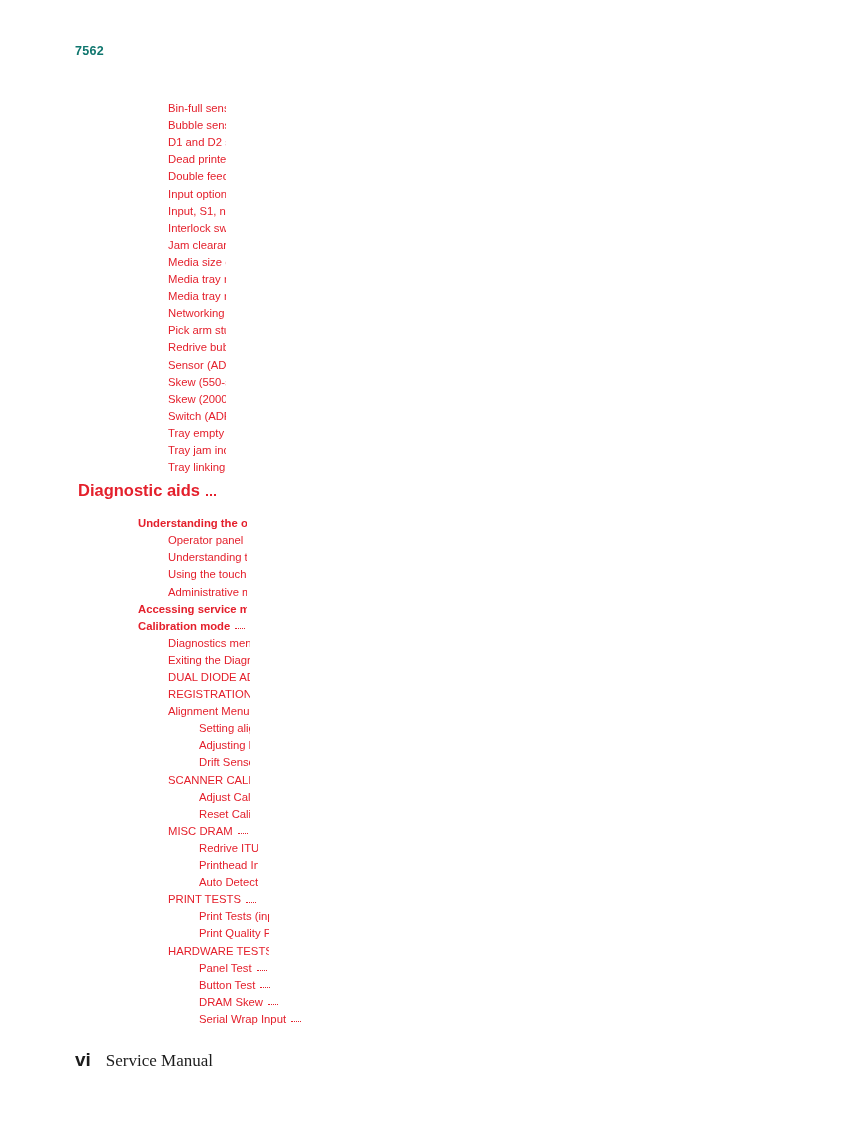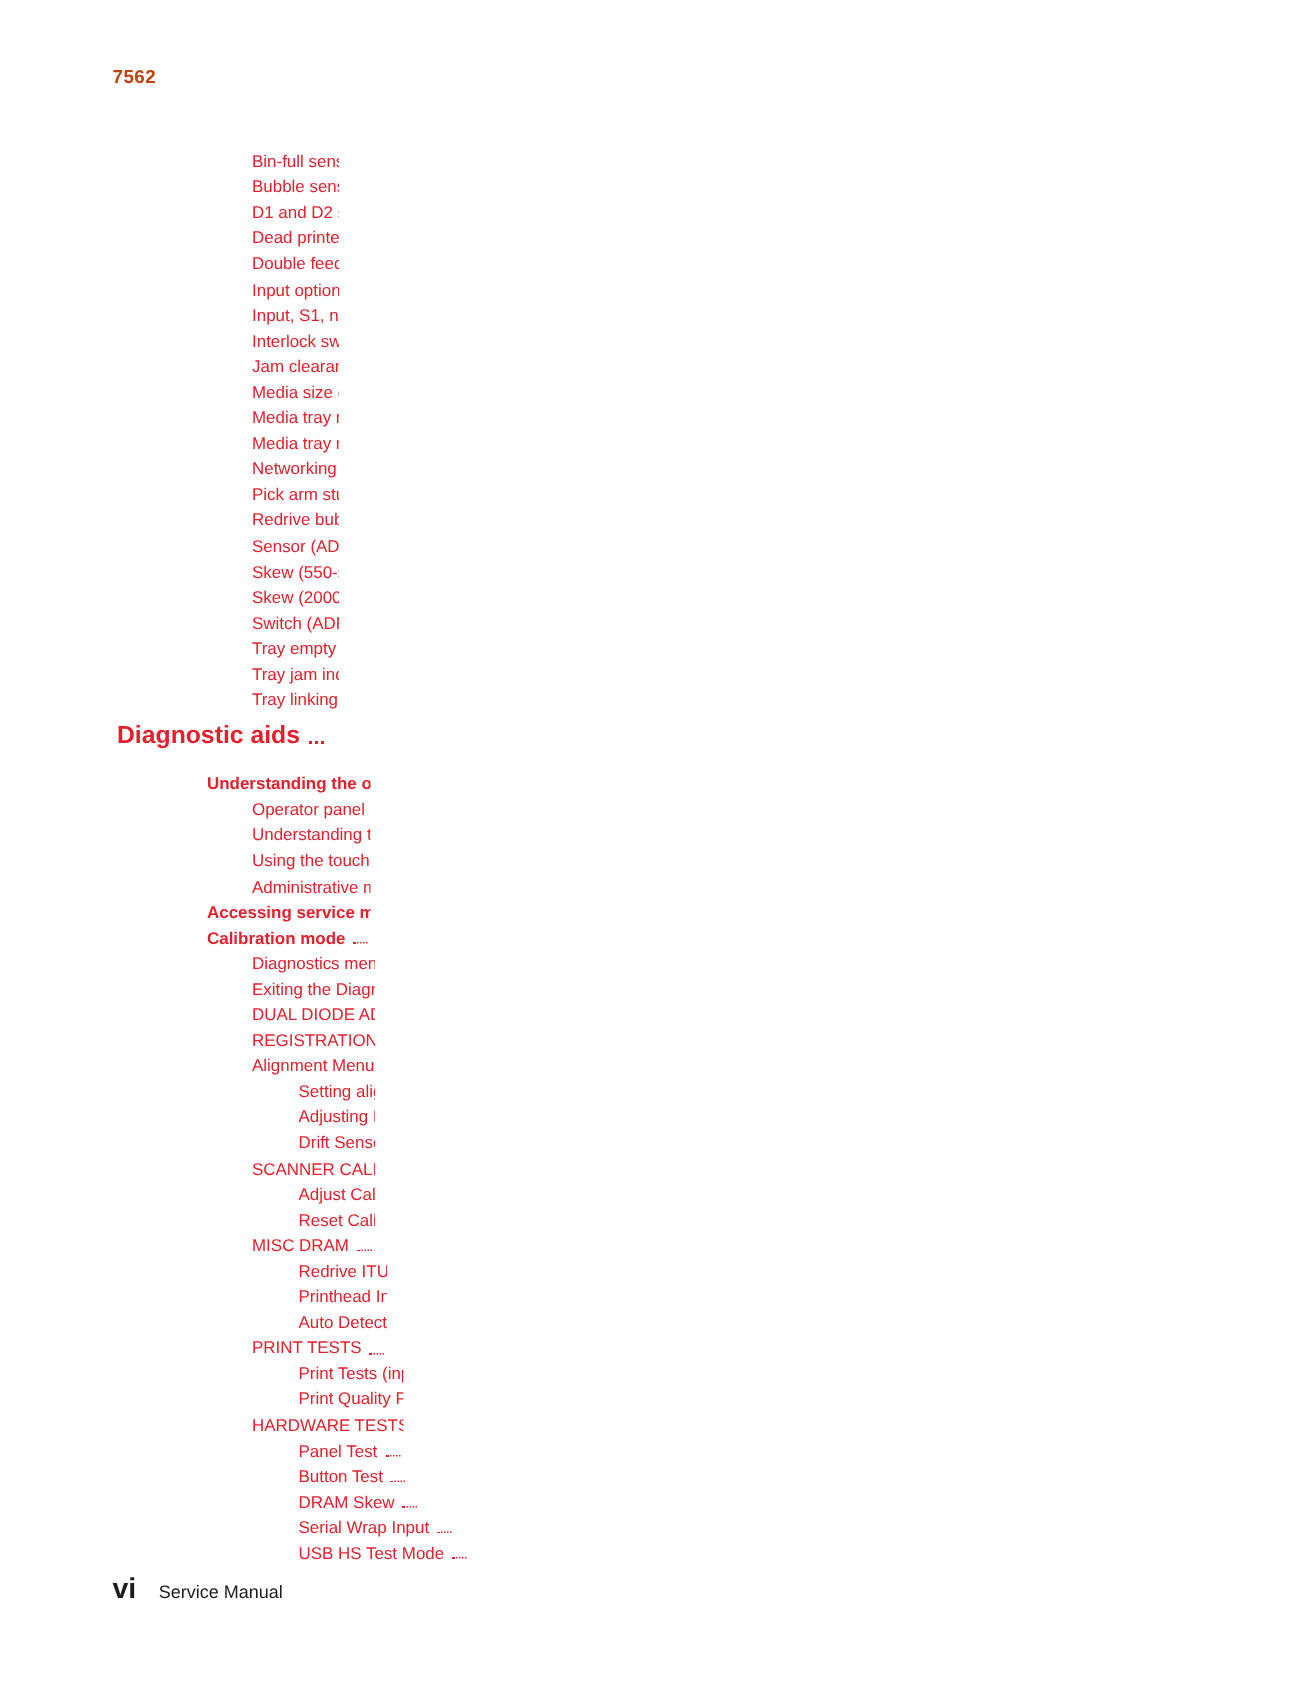--- a/index.html
+++ b/index.html
@@ -5,21 +5,21 @@
   html,body{margin:0;padding:0;background:#ffffff;}
   .page{
     position:relative;
     width:866px;height:1122px;
     background:#ffffff;
     font-family:"Liberation Sans", sans-serif;
     overflow:hidden;
   }
   .doc-header{
     position:absolute;left:75px;top:44px;
-    font-size:12.5px;font-weight:bold;color:#c2410c;letter-spacing:.3px;
+    font-size:12.5px;font-weight:bold;color:#0f766e;letter-spacing:.3px;
   }
   
   .toc{
     position:absolute;left:78px;top:97px;width:679px;
     color:#e4202c;
   }
   .toc-row{
     display:flex;align-items:flex-end;
     height:17.1px;font-size:11.3px;
     white-space:nowrap;
@@ -57,21 +57,21 @@
     border-left:19px solid transparent;border-right:19px solid transparent;
     border-top:23px solid #4a4a4a;
   }
   .go-back-svg{margin-top:13px;margin-bottom:3px;cursor:pointer;display:block;}
   
   .footer{
     position:absolute;left:75px;top:1049px;
     display:flex;align-items:baseline;color:#1c1c1c;
   }
   .footer .pagenum{font-size:19px;font-weight:bold;margin-right:15px;}
-  .footer .manual{font-size:12px;}
+  .footer .manual{font-size:17px;font-family:Liberation Serif, serif;}
 </style>
 </head>
 <body>
 
 <div class="page">
 
   <div class="doc-header">7562</div>
 
   <main class="toc">
 
@@ -386,25 +386,20 @@
         <span class="leader"></span>
         <span class="page">[object Object]</span>
       </div>
 
       <div class="toc-row sub2">
         <span class="label">Serial Wrap Input</span>
         <span class="leader"></span>
         <span class="page">[object Object]</span>
       </div>
 
-      <div class="toc-row sub2">
-        <span class="label">USB HS Test Mode</span>
-        <span class="leader"></span>
-        <span class="page">[object Object]</span>
-      </div>
     </main>
 
 
   <footer class="footer">
     <span class="pagenum">vi</span>
     <span class="manual">Service Manual</span>
   </footer>
 
 </div>
 

